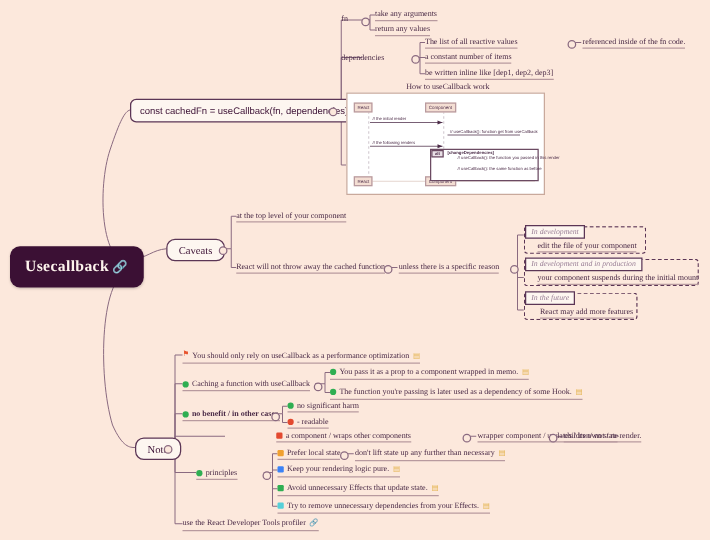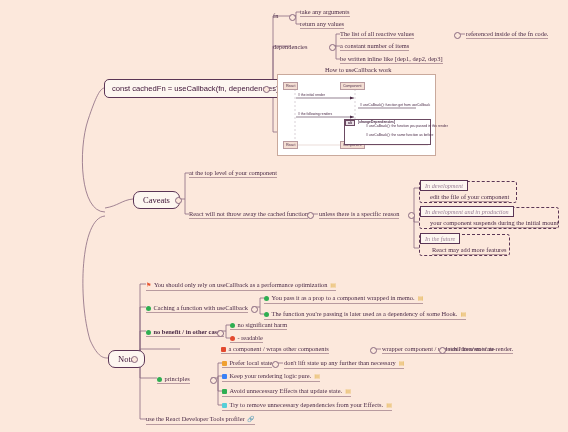--- a/index.html
+++ b/index.html
@@ -203,20 +203,23 @@
       <path d="M211,378 L218,378"></path>
       <path d="M218,378 L218,363 L222,363"></path>
       <path d="M218,378 L218,376 L222,376"></path>
       <path d="M218,378 L218,391 L222,391"></path>
       <path d="M218,378 L218,405 L222,405"></path>
 
       <path d="M273,363 L283,363"></path>
     </g>
   </svg>
 
+  <div class="root" style="left:8px;top:197px;">
+    <span>Usecallback</span><span class="pin">🔗</span>
+  </div>
 
   <div class="pill code" style="left:104px;top:79px;">const cachedFn = useCallback(fn, dependencies)</div>
   <div class="handle" style="left:263px;top:86px;"></div>
 
   <div class="leaf" style="left:273px;top:12px;font-size:6.4px;">fn</div>
   <div class="handle" style="left:289px;top:13.5px;"></div>
   <div class="leaf ul" style="left:300px;top:8px;">take any arguments</div>
   <div class="leaf ul" style="left:300px;top:20px;">return any values</div>
 
   <div class="leaf" style="left:273px;top:43px;">dependencies</div>

